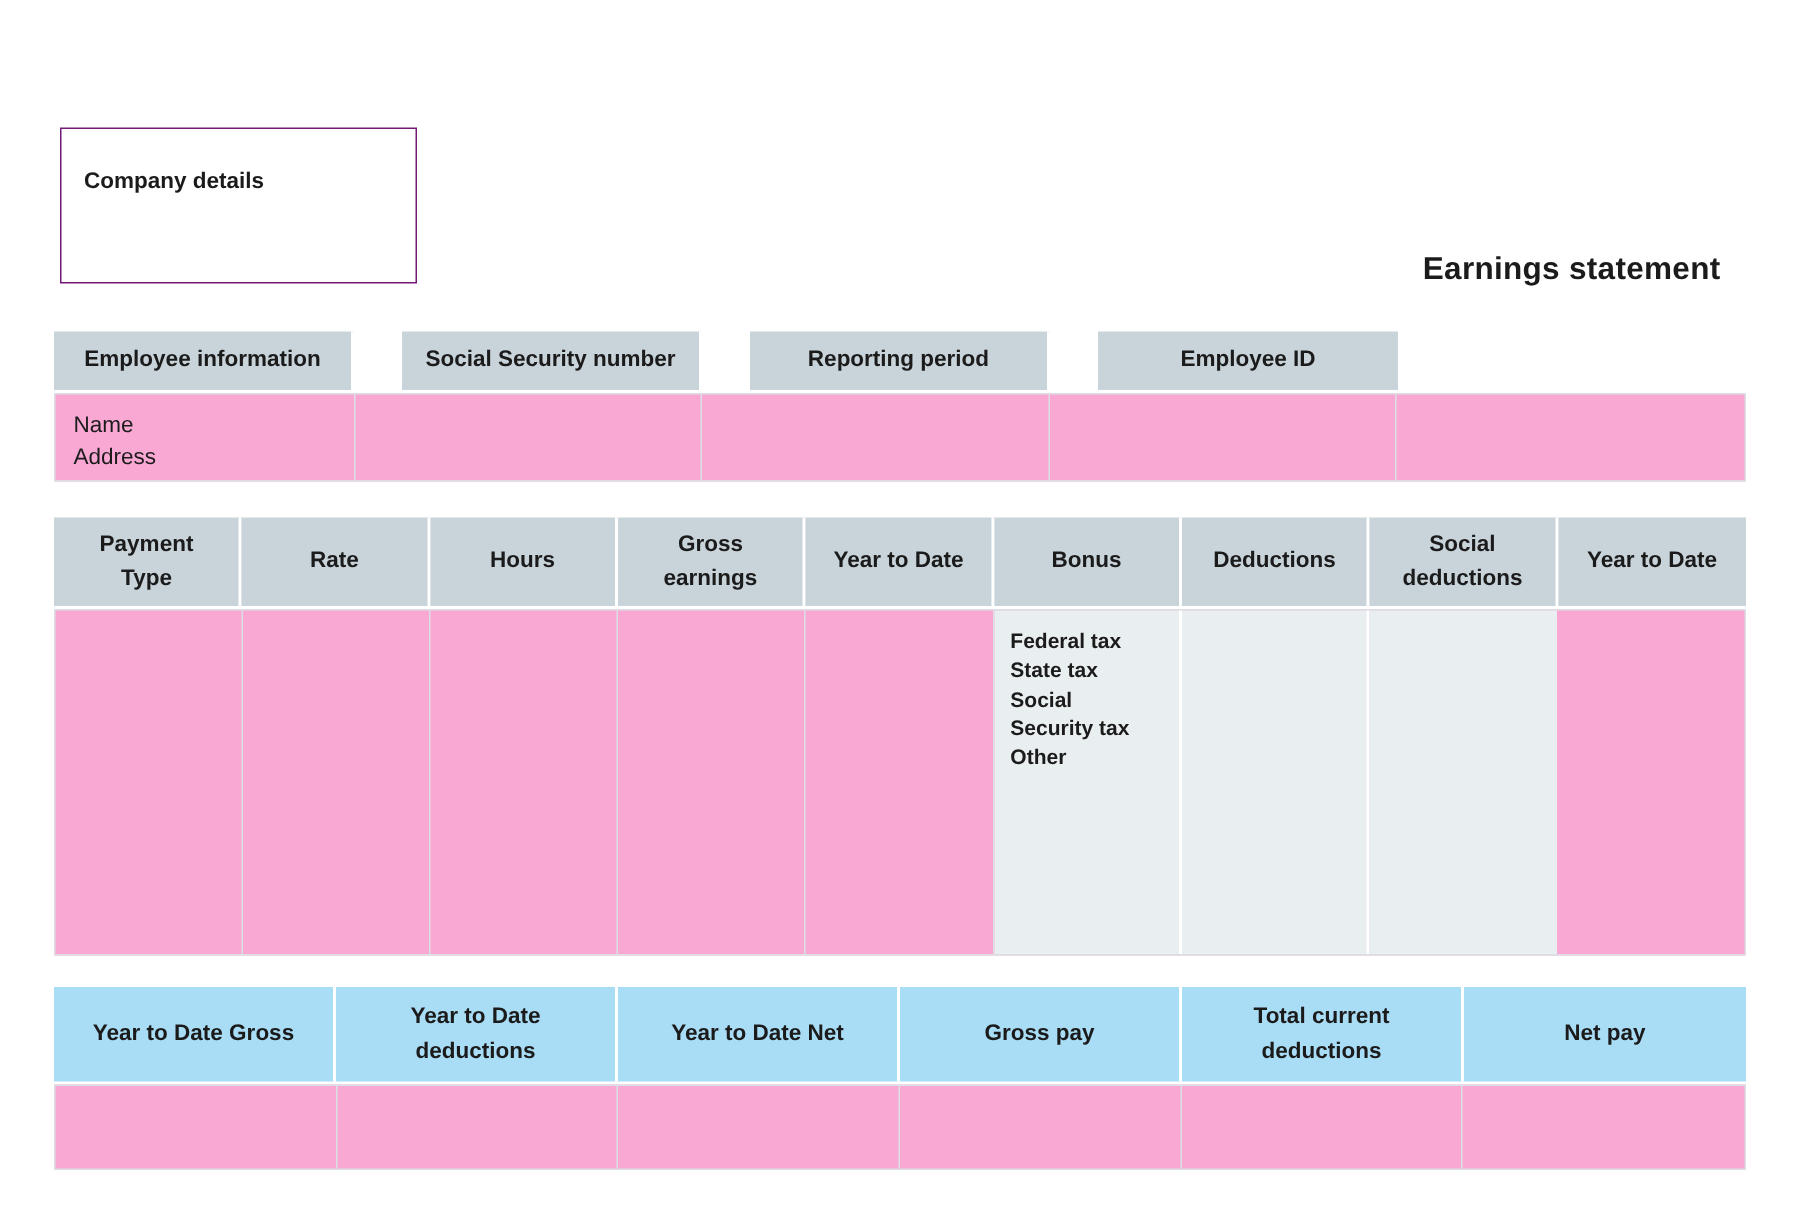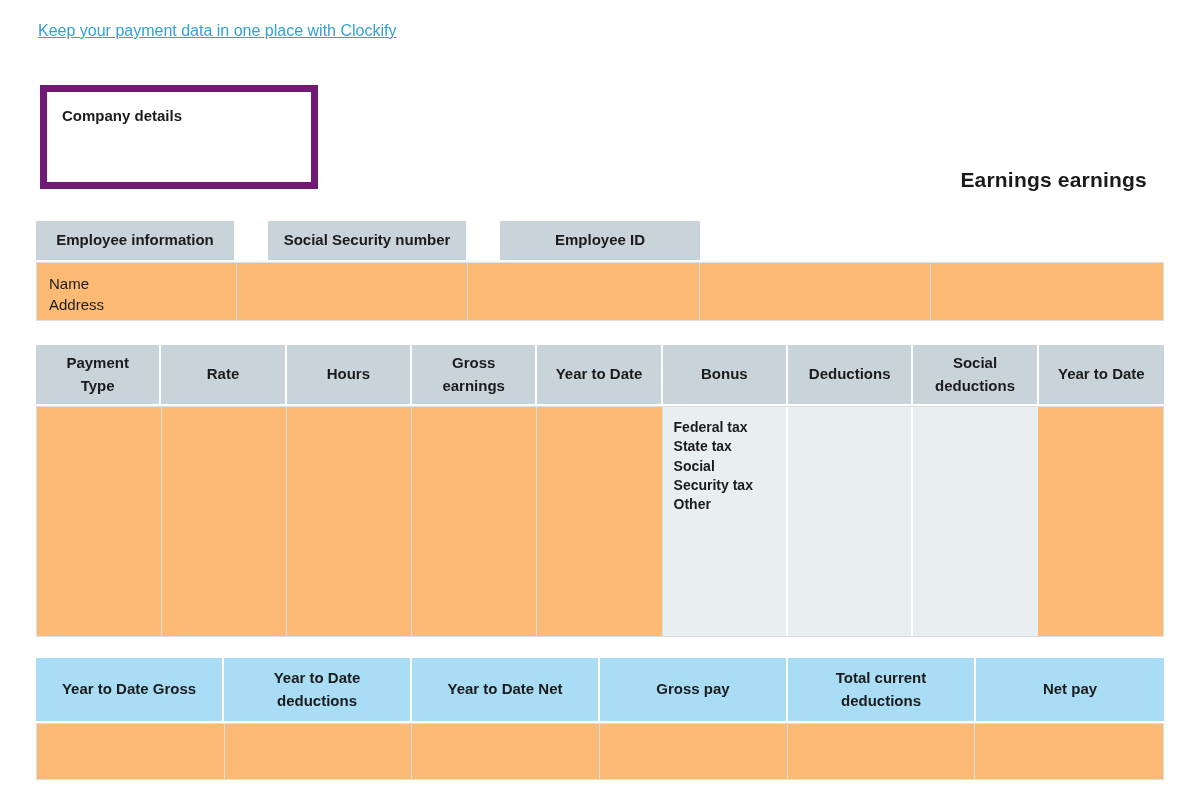--- a/index.html
+++ b/index.html
@@ -27,24 +27,24 @@
     top: 22px;
     font-size: 16px;
     color: var(--link);
     text-decoration: underline;
     cursor: pointer;
   }
   .company-box {
     position: absolute;
     left: 40px;
     top: 85px;
-    width: 278px;
+    width: 238px;
     height: 104px;
-    border: 7px solid #701a75;
-    padding: 15px 15px;
+    border: 1px solid #701a75;
+    padding: 26px 15px;
   }
   .company-box .label {
     font-weight: bold;
     font-size: 15px;
   }
   .page-title {
     position: absolute;
     top: 168px;
     right: 53px;
     font-size: 21px;
@@ -53,21 +53,21 @@
   }
   .table {
     position: absolute;
     left: 36px;
     width: 1128px;
   }
   .t1 { top: 221px; }
   .t2 { top: 345px; }
   .t3 { top: 658px; }
   .thead { display: grid; border-bottom: 2px solid #fff; }
-  .tbody { display: grid; border: 1px solid var(--border); background: #fdba74; }
+  .tbody { display: grid; border: 1px solid var(--border); background: #f9a8d4; }
   .t1 .thead, .t1 .tbody { grid-template-columns: repeat(5, 1fr); gap: 32px; }
   .t2 .thead, .t2 .tbody { grid-template-columns: repeat(9, 1fr); }
   .t3 .thead, .t3 .tbody { grid-template-columns: repeat(6, 1fr); }
   .t1 .thead { height: 41px; }
   .t2 .thead { height: 61px; }
   .t3 .thead { height: 65px; }
   .t1 .tbody { height: 59px; }
   .t2 .tbody { height: 231px; }
   .t3 .tbody { height: 57px; }
   .th {
@@ -104,32 +104,32 @@
     background: var(--shaded-cell);
     border-right: 2px solid #fff;
   }
   .t2 .td.shaded:last-child { border-right: none; }
 </style>
 </head>
 <body>
 
 <div class="page">
 
-  <a class="banner-link">Keep your payment data in one place with Clockify</a>
 
   <div class="company-box">
     <div class="label">Company details</div>
   </div>
 
-  <div class="page-title">Earnings earnings</div>
+  <div class="page-title">Earnings statement</div>
 
   <div class="table t1">
     <div class="thead">
       <div class="th">Employee information</div>
       <div class="th">Social Security number</div>
+      <div class="th">Reporting period</div>
       <div class="th">Employee ID</div>
     </div>
     <div class="tbody">
       <div class="td">Name
 Address</div>
       <div class="td"></div>
       <div class="td"></div>
       <div class="td"></div>
       <div class="td"></div>
     </div>

